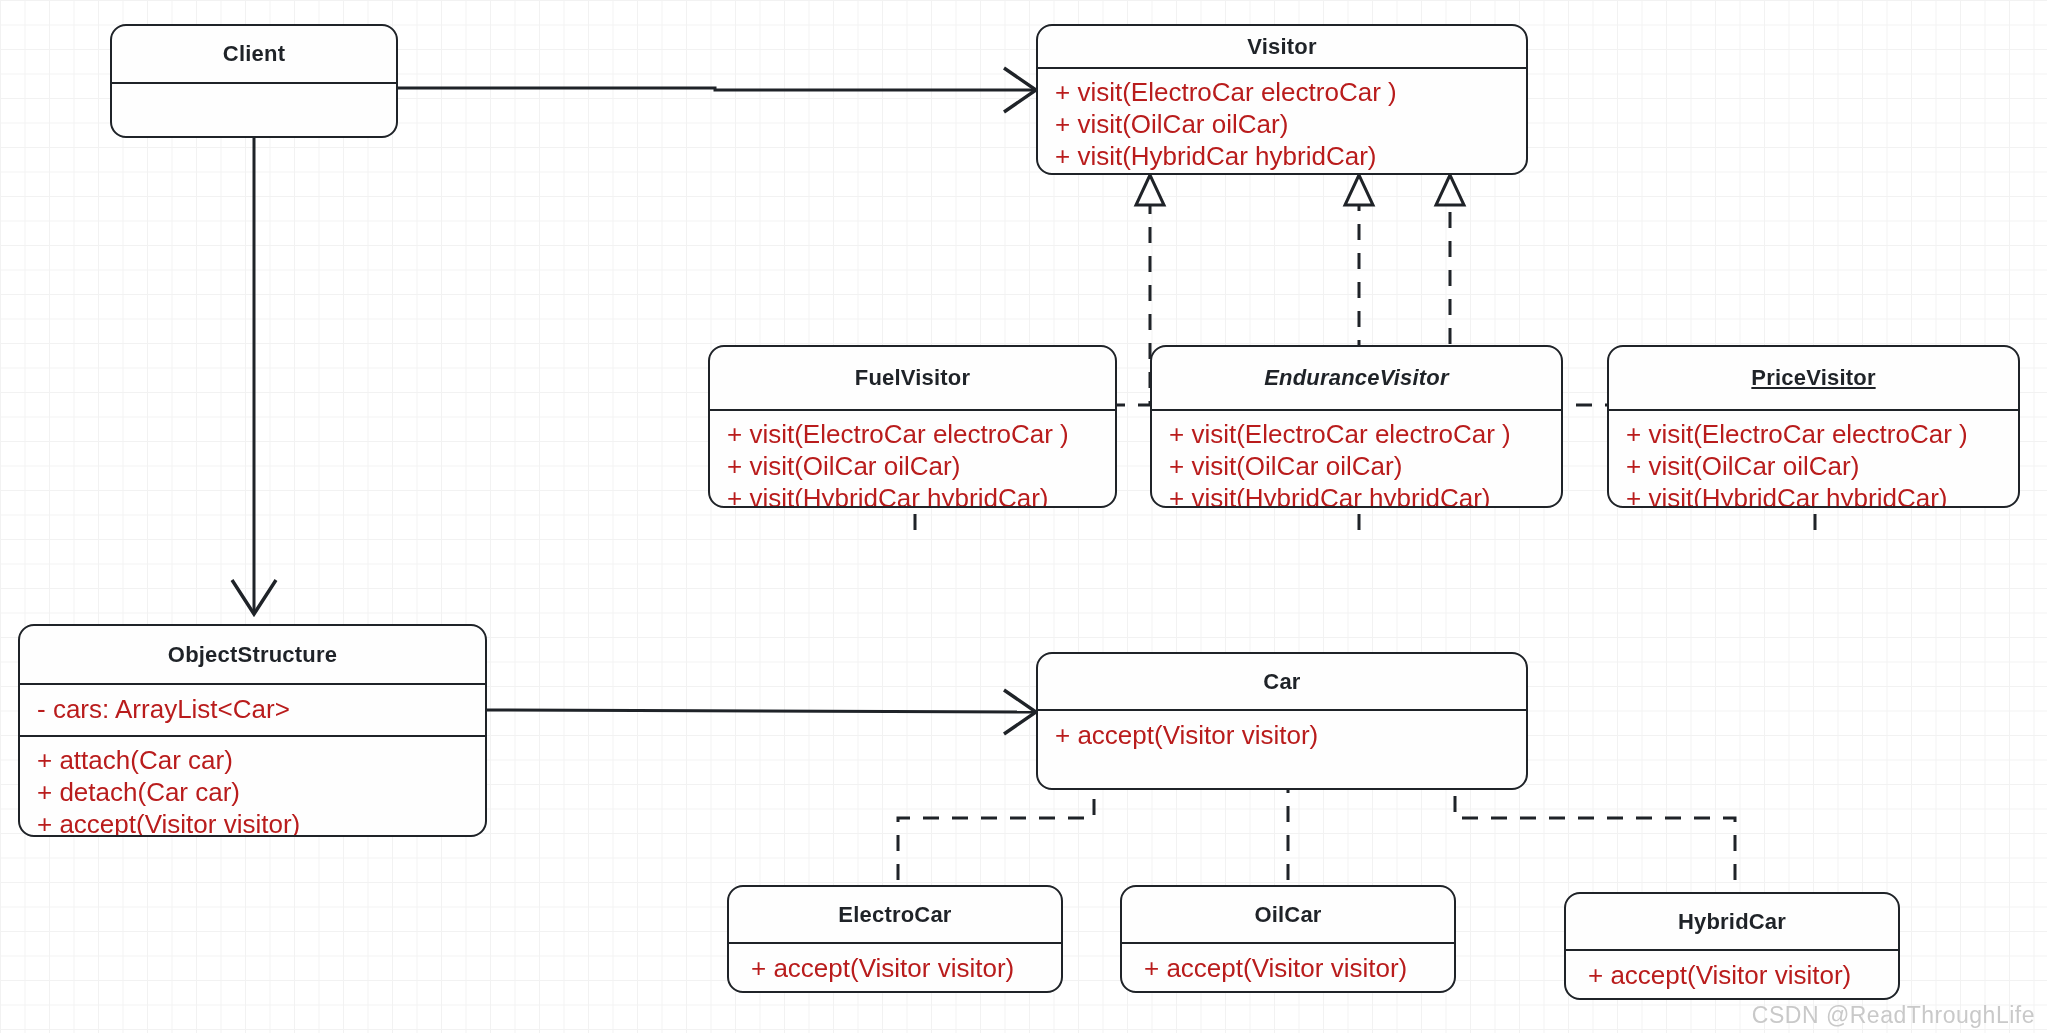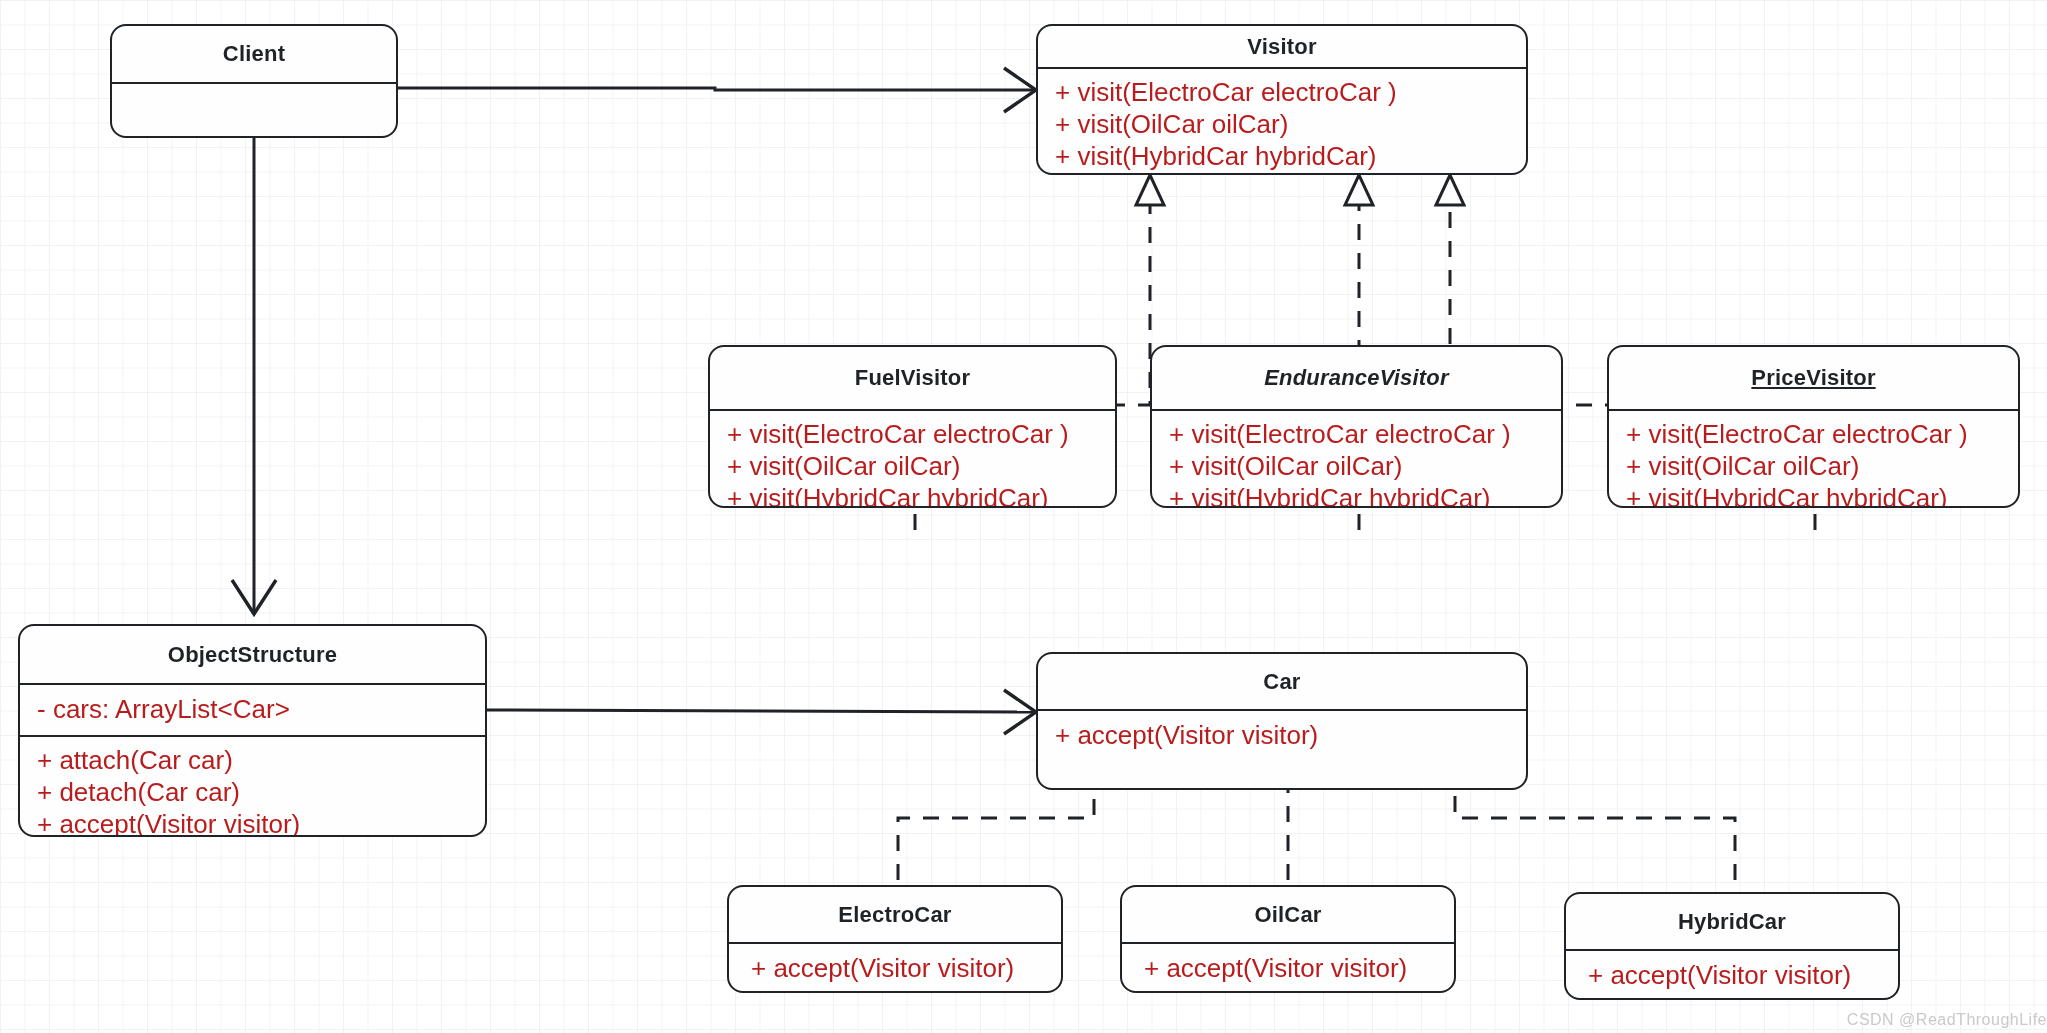--- a/index.html
+++ b/index.html
@@ -89,23 +89,23 @@
   }
   .head-open {
     stroke: #1f2328;
     stroke-width: 3.4;
     fill: none;
     stroke-linecap: butt;
     stroke-linejoin: miter;
   }
   .watermark {
     position: absolute;
-    right: 0;
+    right: 12px;
     bottom: 4px;
-    font-size: 16px;
+    font-size: 23px;
     color: #c9c9c9;
     white-space: nowrap;
     letter-spacing: 0.5px;
   }
 </style>
 </head>
 <body>
 
 <div id="canvas">
 

